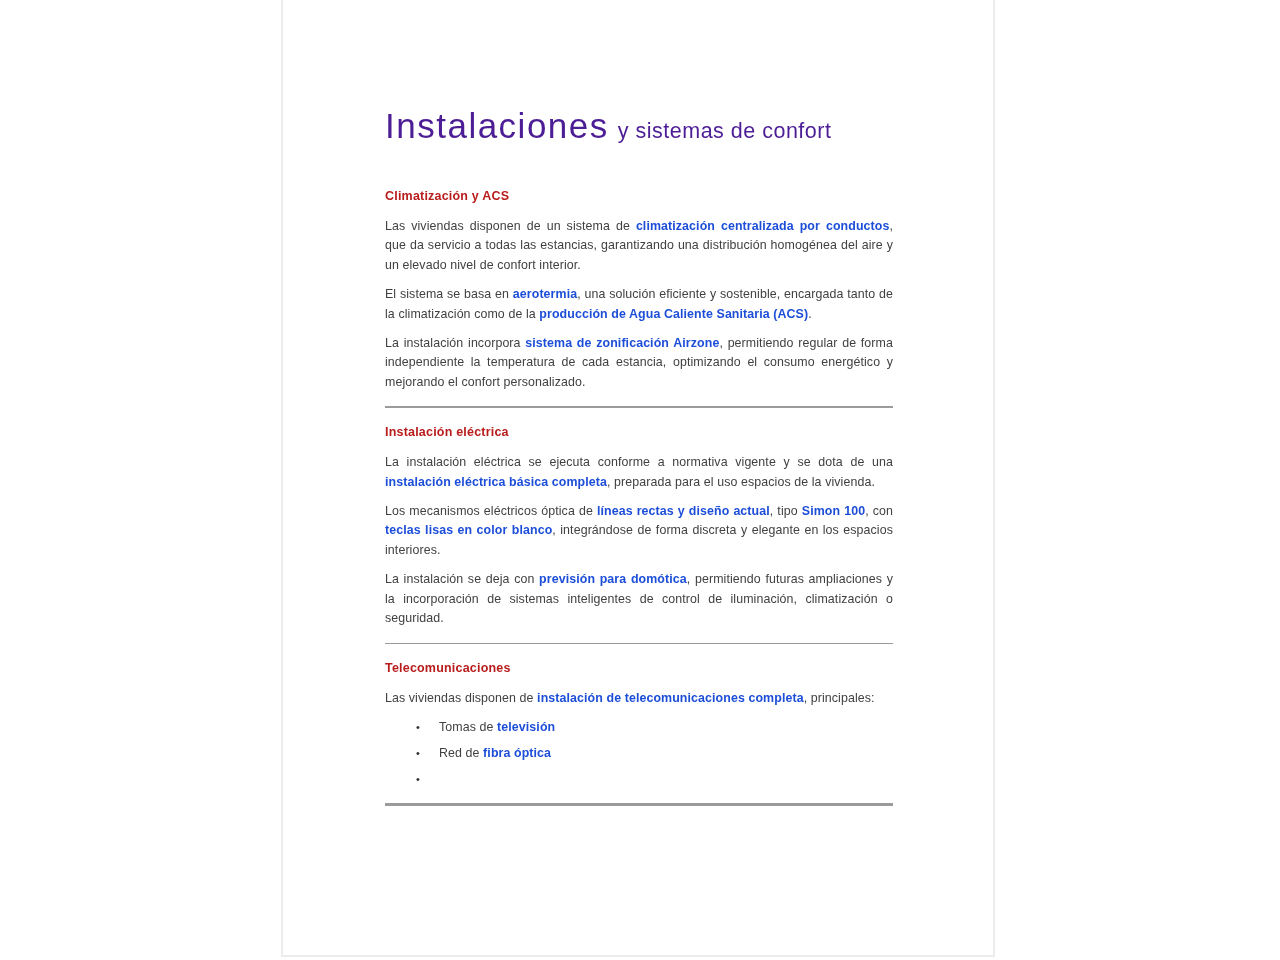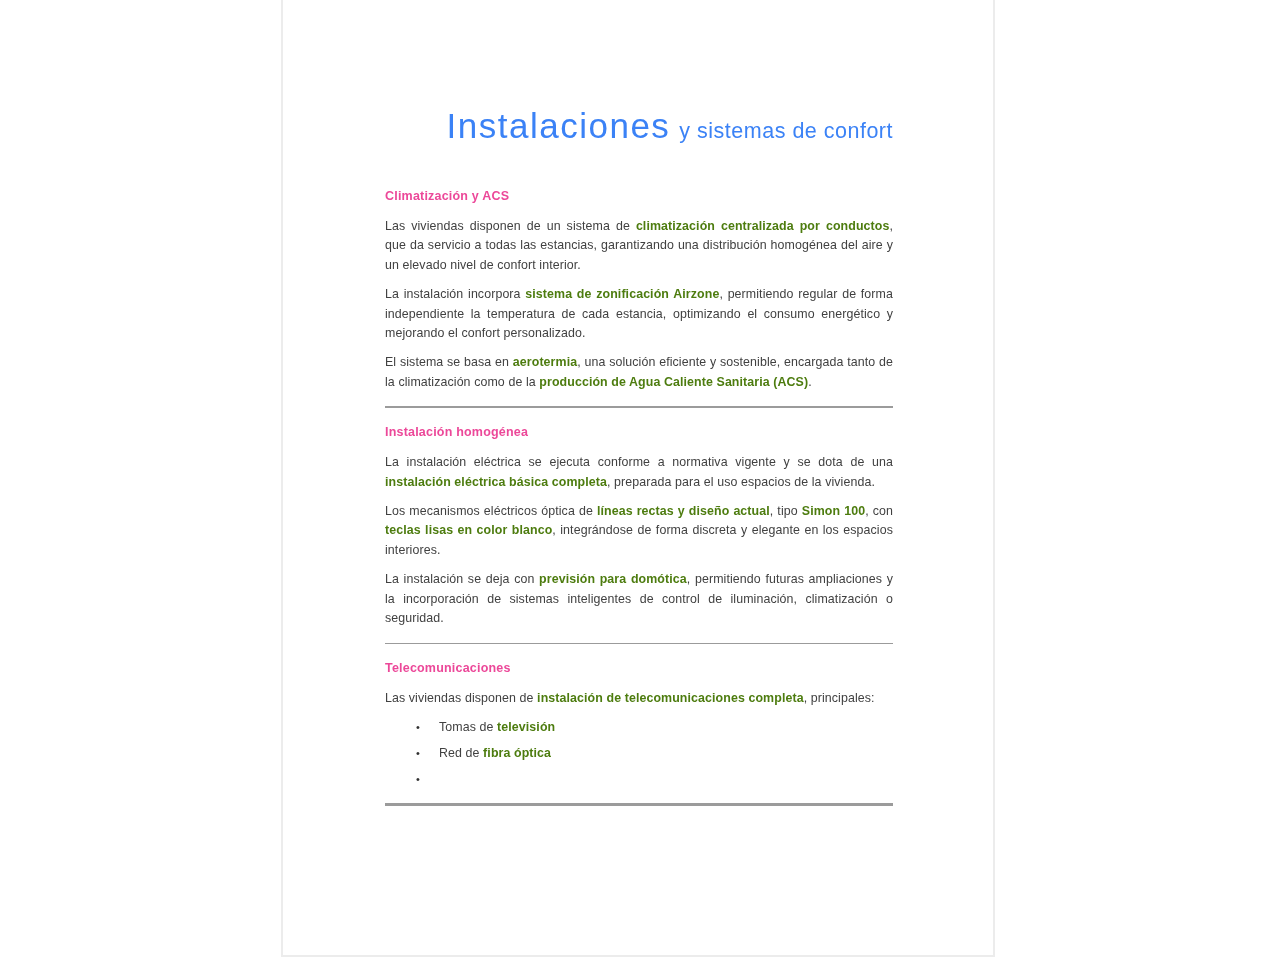--- a/index.html
+++ b/index.html
@@ -30,55 +30,54 @@
     border-bottom: 2px solid #ececec;
   }
   .page-content {
     box-sizing: border-box;
     width: 100%;
     height: 100%;
     padding: 103px 100px 0 102px;
     color: #414141;
   }
   .doc-title {
-    text-align: right;
     white-space: nowrap;
-    color: #3b82f6;
+    color: #4c1d95;
     margin: 0 0 34px 0;
     line-height: 45px;
   }
   .title-main {
     font-size: 35px;
     font-weight: 400;
     letter-spacing: 1.5px;
   }
   .title-sub {
     font-size: 21.5px;
     font-weight: 400;
     letter-spacing: 0.5px;
     margin-left: 9px;
   }
   .section h2 {
     font-size: 12.5px;
     font-weight: bold;
-    color: #ec4899;
+    color: #b91c1c;
     margin: 0 0 13px 0;
     line-height: 15px;
     letter-spacing: 0.2px;
   }
   .section p {
     font-size: 12.4px;
     line-height: 19.4px;
     letter-spacing: 0.1px;
     margin: 0 0 10px 0;
     text-align: justify;
   }
   .section p strong, .section li strong {
     font-weight: bold;
-    color: #4d7c0f;
+    color: #1d4ed8;
   }
   .divider {
     border: none;
     background: #9b9b9b;
     margin: 14px 0 17px 0;
   }
   ul.bullets {
     list-style: none;
     margin: 3px 0 10px 0;
     padding: 0 0 0 31px;
@@ -105,26 +104,26 @@
     <div class="page-content">
 
       <div class="doc-title">
         <span class="title-main">Instalaciones</span><span class="title-sub">y sistemas de confort</span>
       </div>
 
       <div id="sections">
           <div class="section">
             <h2>Climatización y ACS</h2>
             <p><span>Las viviendas disponen de un sistema de </span><strong>climatización centralizada por conductos</strong><span>, que da servicio a todas las estancias, garantizando una distribución homogénea del aire y un elevado nivel de confort interior.</span></p>
+            <p><span>El sistema se basa en </span><strong>aerotermia</strong><span>, una solución eficiente y sostenible, encargada tanto de la climatización como de la </span><strong>producción de Agua Caliente Sanitaria (ACS)</strong><span>.</span></p>
             <p><span>La instalación incorpora </span><strong>sistema de zonificación Airzone</strong><span>, permitiendo regular de forma independiente la temperatura de cada estancia, optimizando el consumo energético y mejorando el confort personalizado.</span></p>
-            <p><span>El sistema se basa en </span><strong>aerotermia</strong><span>, una solución eficiente y sostenible, encargada tanto de la climatización como de la </span><strong>producción de Agua Caliente Sanitaria (ACS)</strong><span>.</span></p>
             <hr class="divider" style="height: 2px;">
           </div>
           <div class="section">
-            <h2>Instalación homogénea</h2>
+            <h2>Instalación eléctrica</h2>
             <p><span>La instalación eléctrica se ejecuta conforme a normativa vigente y se dota de una </span><strong>instalación eléctrica básica completa</strong><span>, preparada para el uso espacios de la vivienda.</span></p>
             <p><span>Los mecanismos eléctricos óptica de </span><strong>líneas rectas y diseño actual</strong><span>, tipo </span><strong>Simon 100</strong><span>, con </span><strong>teclas lisas en color blanco</strong><span>, integrándose de forma discreta y elegante en los espacios interiores.</span></p>
             <p><span>La instalación se deja con </span><strong>previsión para domótica</strong><span>, permitiendo futuras ampliaciones y la incorporación de sistemas inteligentes de control de iluminación, climatización o seguridad.</span></p>
             <hr class="divider" style="height: 1px;">
           </div>
           <div class="section">
             <h2>Telecomunicaciones</h2>
             <p><span>Las viviendas disponen de </span><strong>instalación de telecomunicaciones completa</strong><span>, principales:</span></p>
             <ul class="bullets">
               <li>

